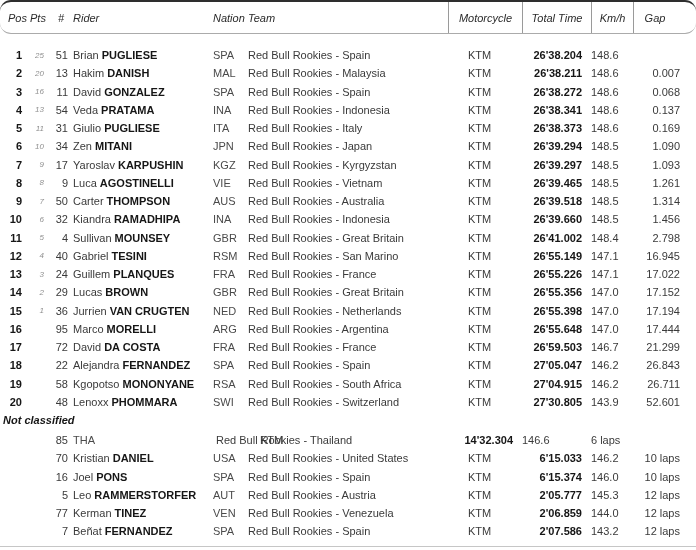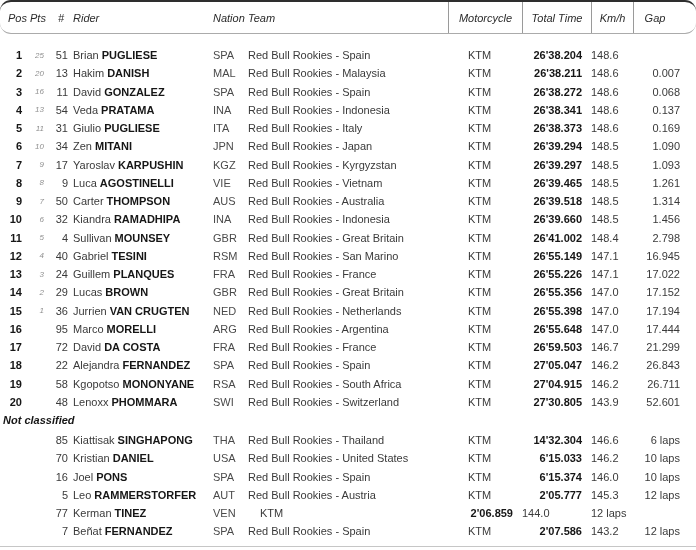--- a/index.html
+++ b/index.html
@@ -344,21 +344,20 @@
   </div>
 </div>
 
   <div class="nc-label">Not classified</div>
 
   <div class="nc-rows" id="nc-rows">
   <div class="grid row">
     <div class="c-pos"></div>
     <div class="c-pts"></div>
     <div class="c-num">85</div>
-    <div class="c-rider"><span class="fn">Kiattisak</span><span class="ln">SINGHAPONG</span></div>
     <div class="c-nation">THA</div>
     <div class="c-team">Red Bull Rookies - Thailand</div>
     <div class="c-moto">KTM</div>
     <div class="c-time">14'32.304</div>
     <div class="c-kmh">146.6</div>
     <div class="c-gap">6 laps</div>
   </div>
 
   <div class="grid row">
     <div class="c-pos"></div>
@@ -398,20 +397,21 @@
     <div class="c-kmh">145.3</div>
     <div class="c-gap">12 laps</div>
   </div>
 
   <div class="grid row">
     <div class="c-pos"></div>
     <div class="c-pts"></div>
     <div class="c-num">77</div>
     <div class="c-rider"><span class="fn">Kerman</span><span class="ln">TINEZ</span></div>
     <div class="c-nation">VEN</div>
+    <div class="c-team">Red Bull Rookies - Venezuela</div>
     <div class="c-moto">KTM</div>
     <div class="c-time">2'06.859</div>
     <div class="c-kmh">144.0</div>
     <div class="c-gap">12 laps</div>
   </div>
 
   <div class="grid row">
     <div class="c-pos"></div>
     <div class="c-pts"></div>
     <div class="c-num">7</div>

